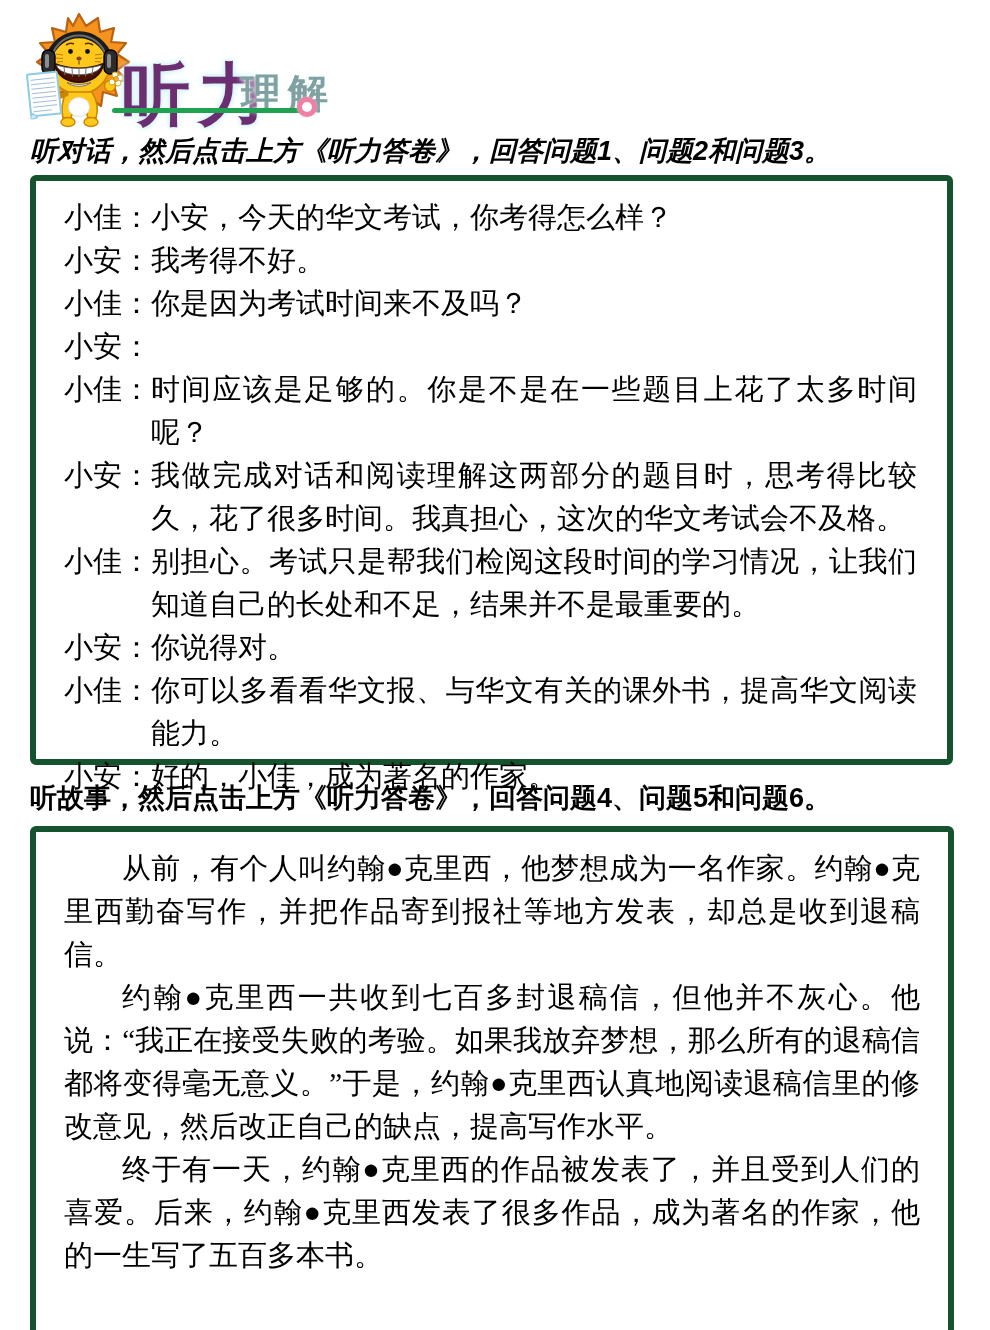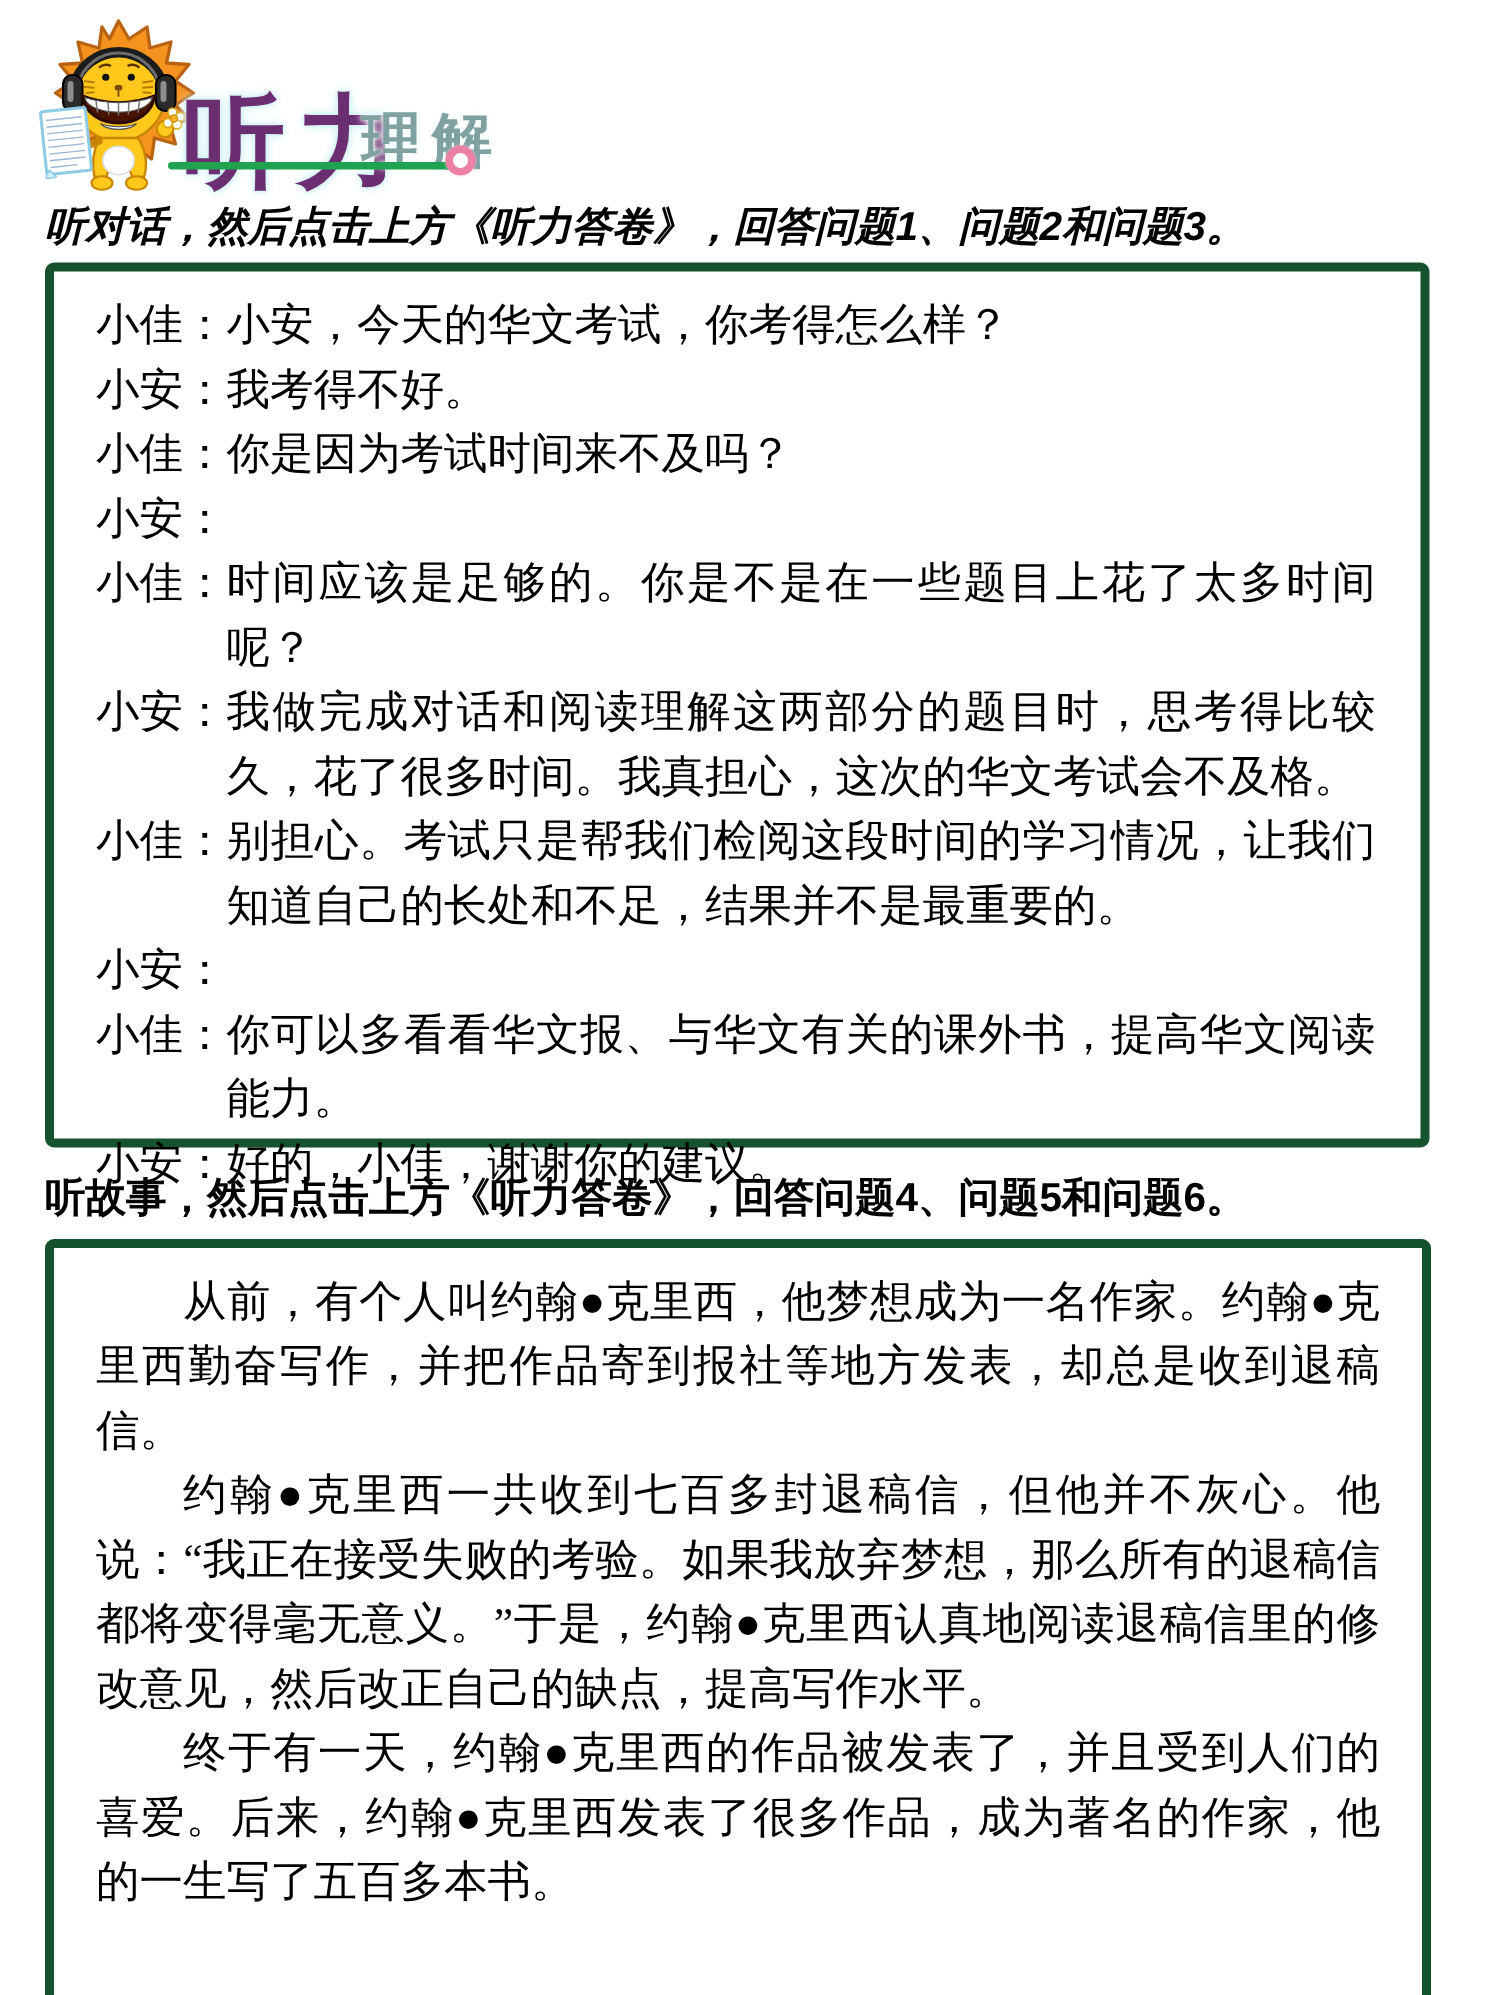--- a/index.html
+++ b/index.html
@@ -182,28 +182,29 @@
     <div class="dlg-row">
       <span class="dlg-speaker">小安：</span>
       <span class="dlg-text">我做完成对话和阅读理解这两部分的题目时，思考得比较久，花了很多时间。我真担心，这次的华文考试会不及格。</span>
     </div>
     <div class="dlg-row">
       <span class="dlg-speaker">小佳：</span>
       <span class="dlg-text">别担心。考试只是帮我们检阅这段时间的学习情况，让我们知道自己的长处和不足，结果并不是最重要的。</span>
     </div>
     <div class="dlg-row">
       <span class="dlg-speaker">小安：</span>
+      <span class="dlg-text">你说得对。</span>
     </div>
     <div class="dlg-row">
       <span class="dlg-speaker">小佳：</span>
       <span class="dlg-text">你可以多看看华文报、与华文有关的课外书，提高华文阅读能力。</span>
     </div>
     <div class="dlg-row">
       <span class="dlg-speaker">小安：</span>
-      <span class="dlg-text">好的，小佳，谢谢你的建议。</span>
+      <span class="dlg-text">好的，小佳，成为著名的作家。</span>
     </div>
   </div>
 
   <div class="instruction two">听故事，然后点击上方《听力答卷》，回答问题4、问题5和问题6。</div>
 
   <div class="content-box story-box">
     <p class="story-par">从前，有个人叫约翰●克里西，他梦想成为一名作家。约翰●克里西勤奋写作，并把作品寄到报社等地方发表，却总是收到退稿信。</p>
     <p class="story-par">约翰●克里西一共收到七百多封退稿信，但他并不灰心。他说：“我正在接受失败的考验。如果我放弃梦想，那么所有的退稿信都将变得毫无意义。”于是，约翰●克里西认真地阅读退稿信里的修改意见，然后改正自己的缺点，提高写作水平。</p>
     <p class="story-par">终于有一天，约翰●克里西的作品被发表了，并且受到人们的喜爱。后来，约翰●克里西发表了很多作品，成为著名的作家，他的一生写了五百多本书。</p>
   </div>

